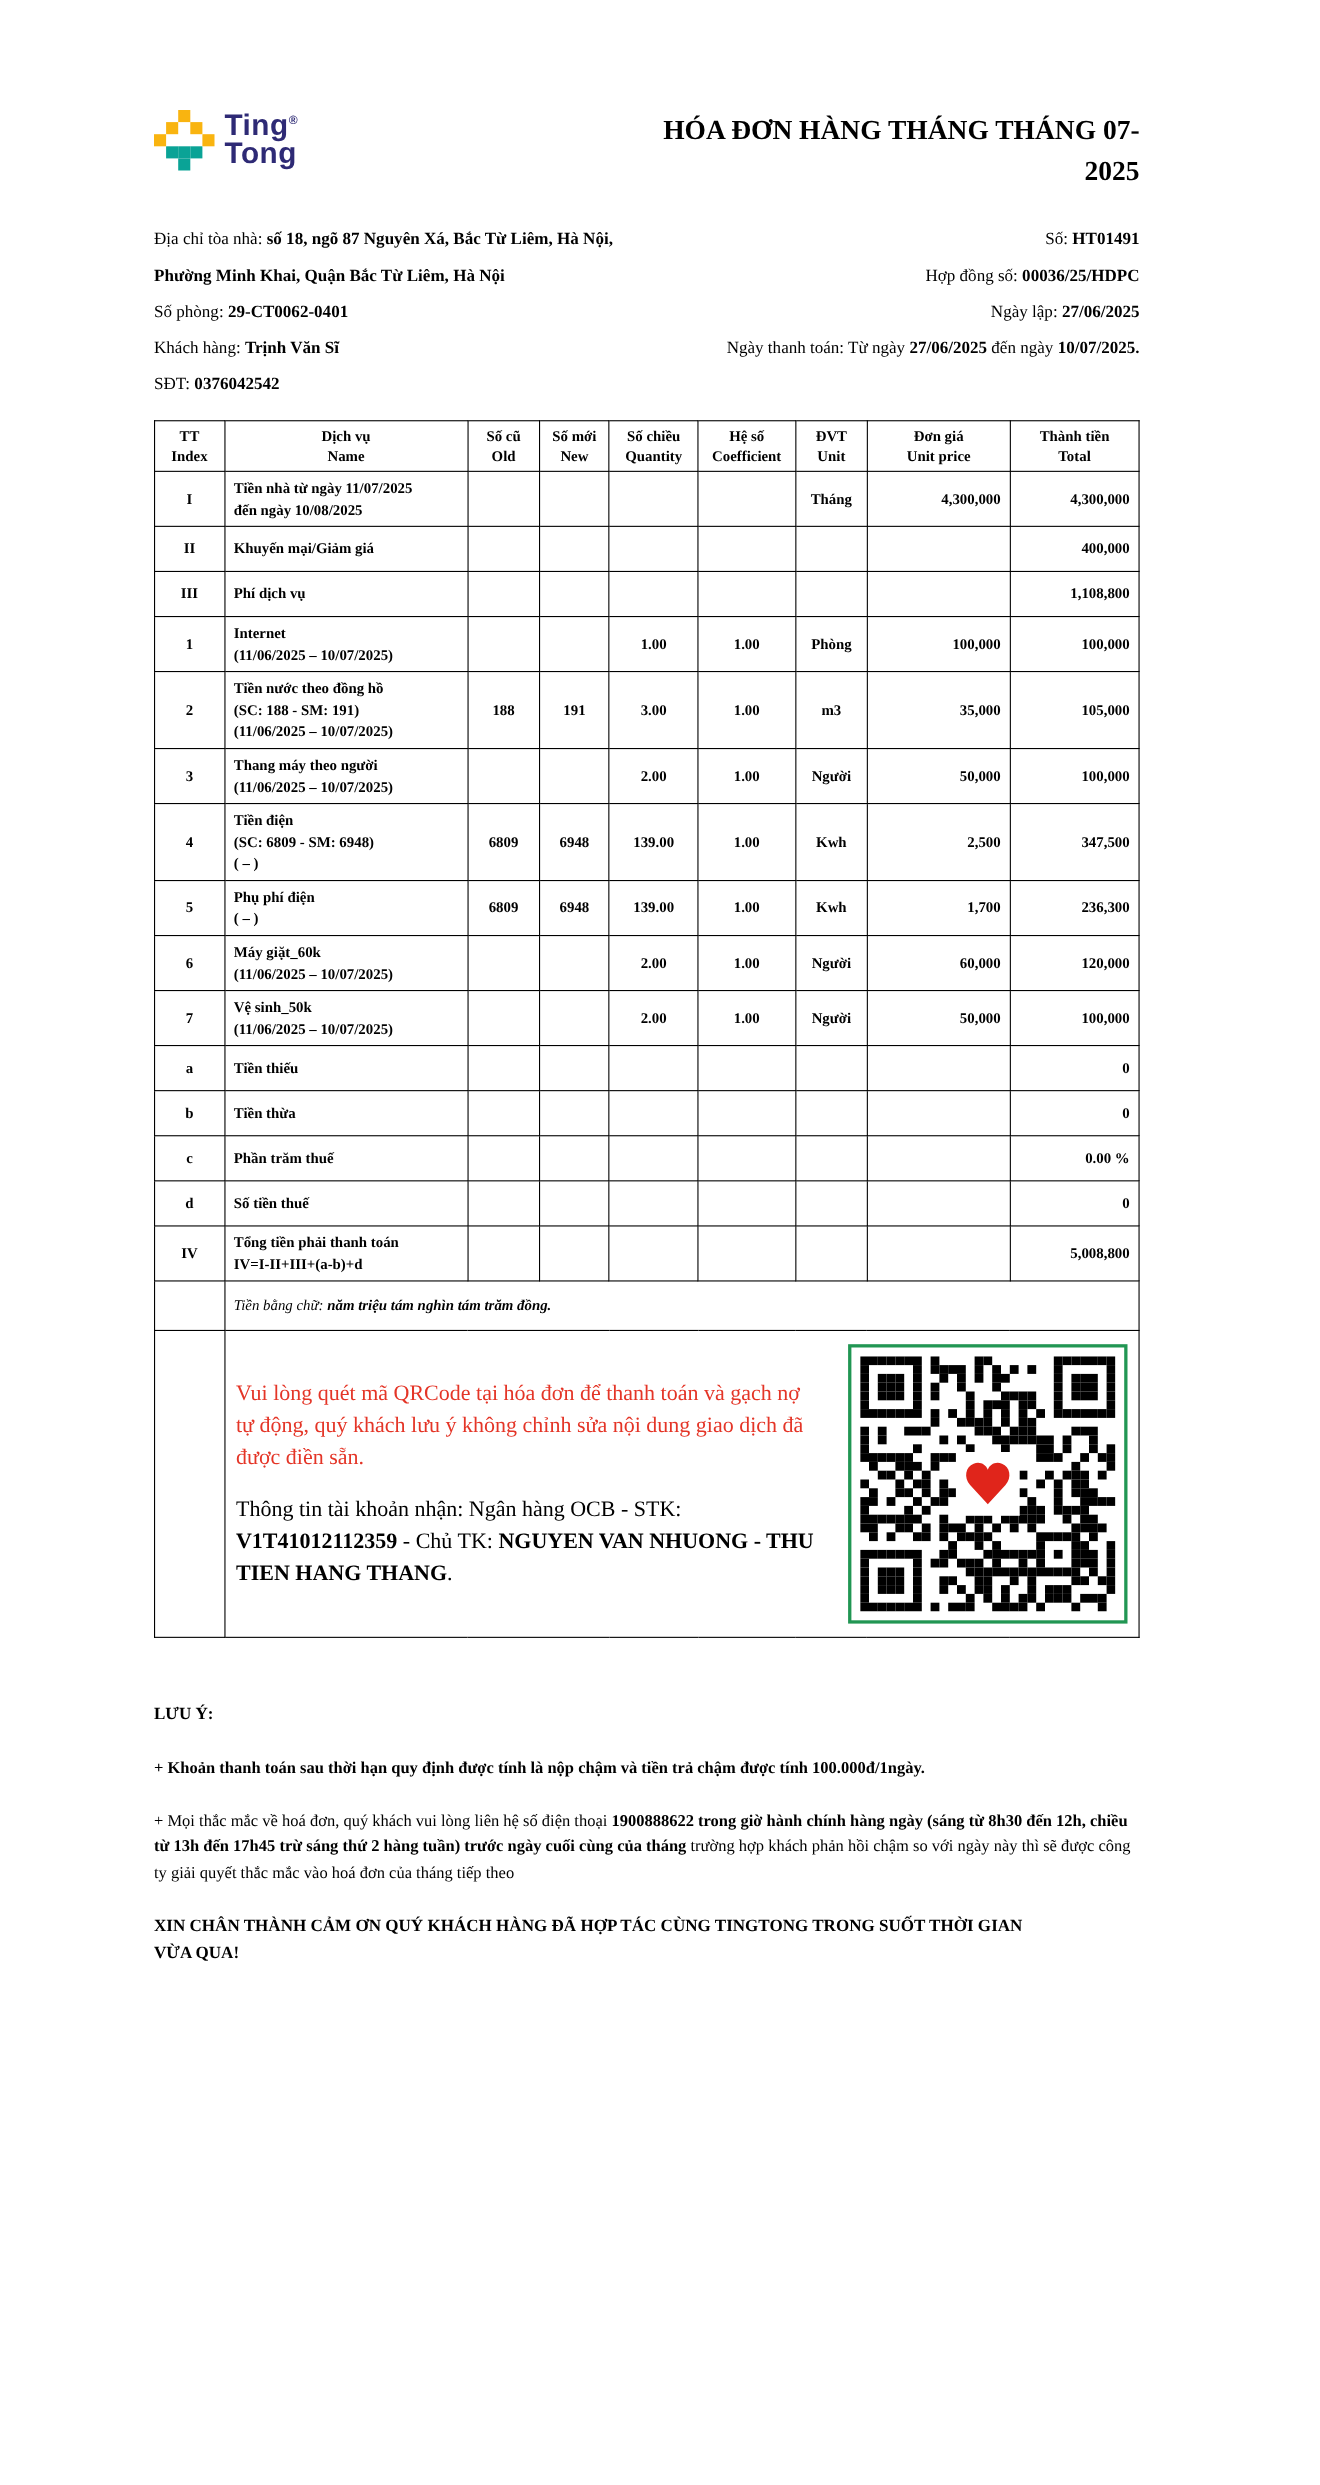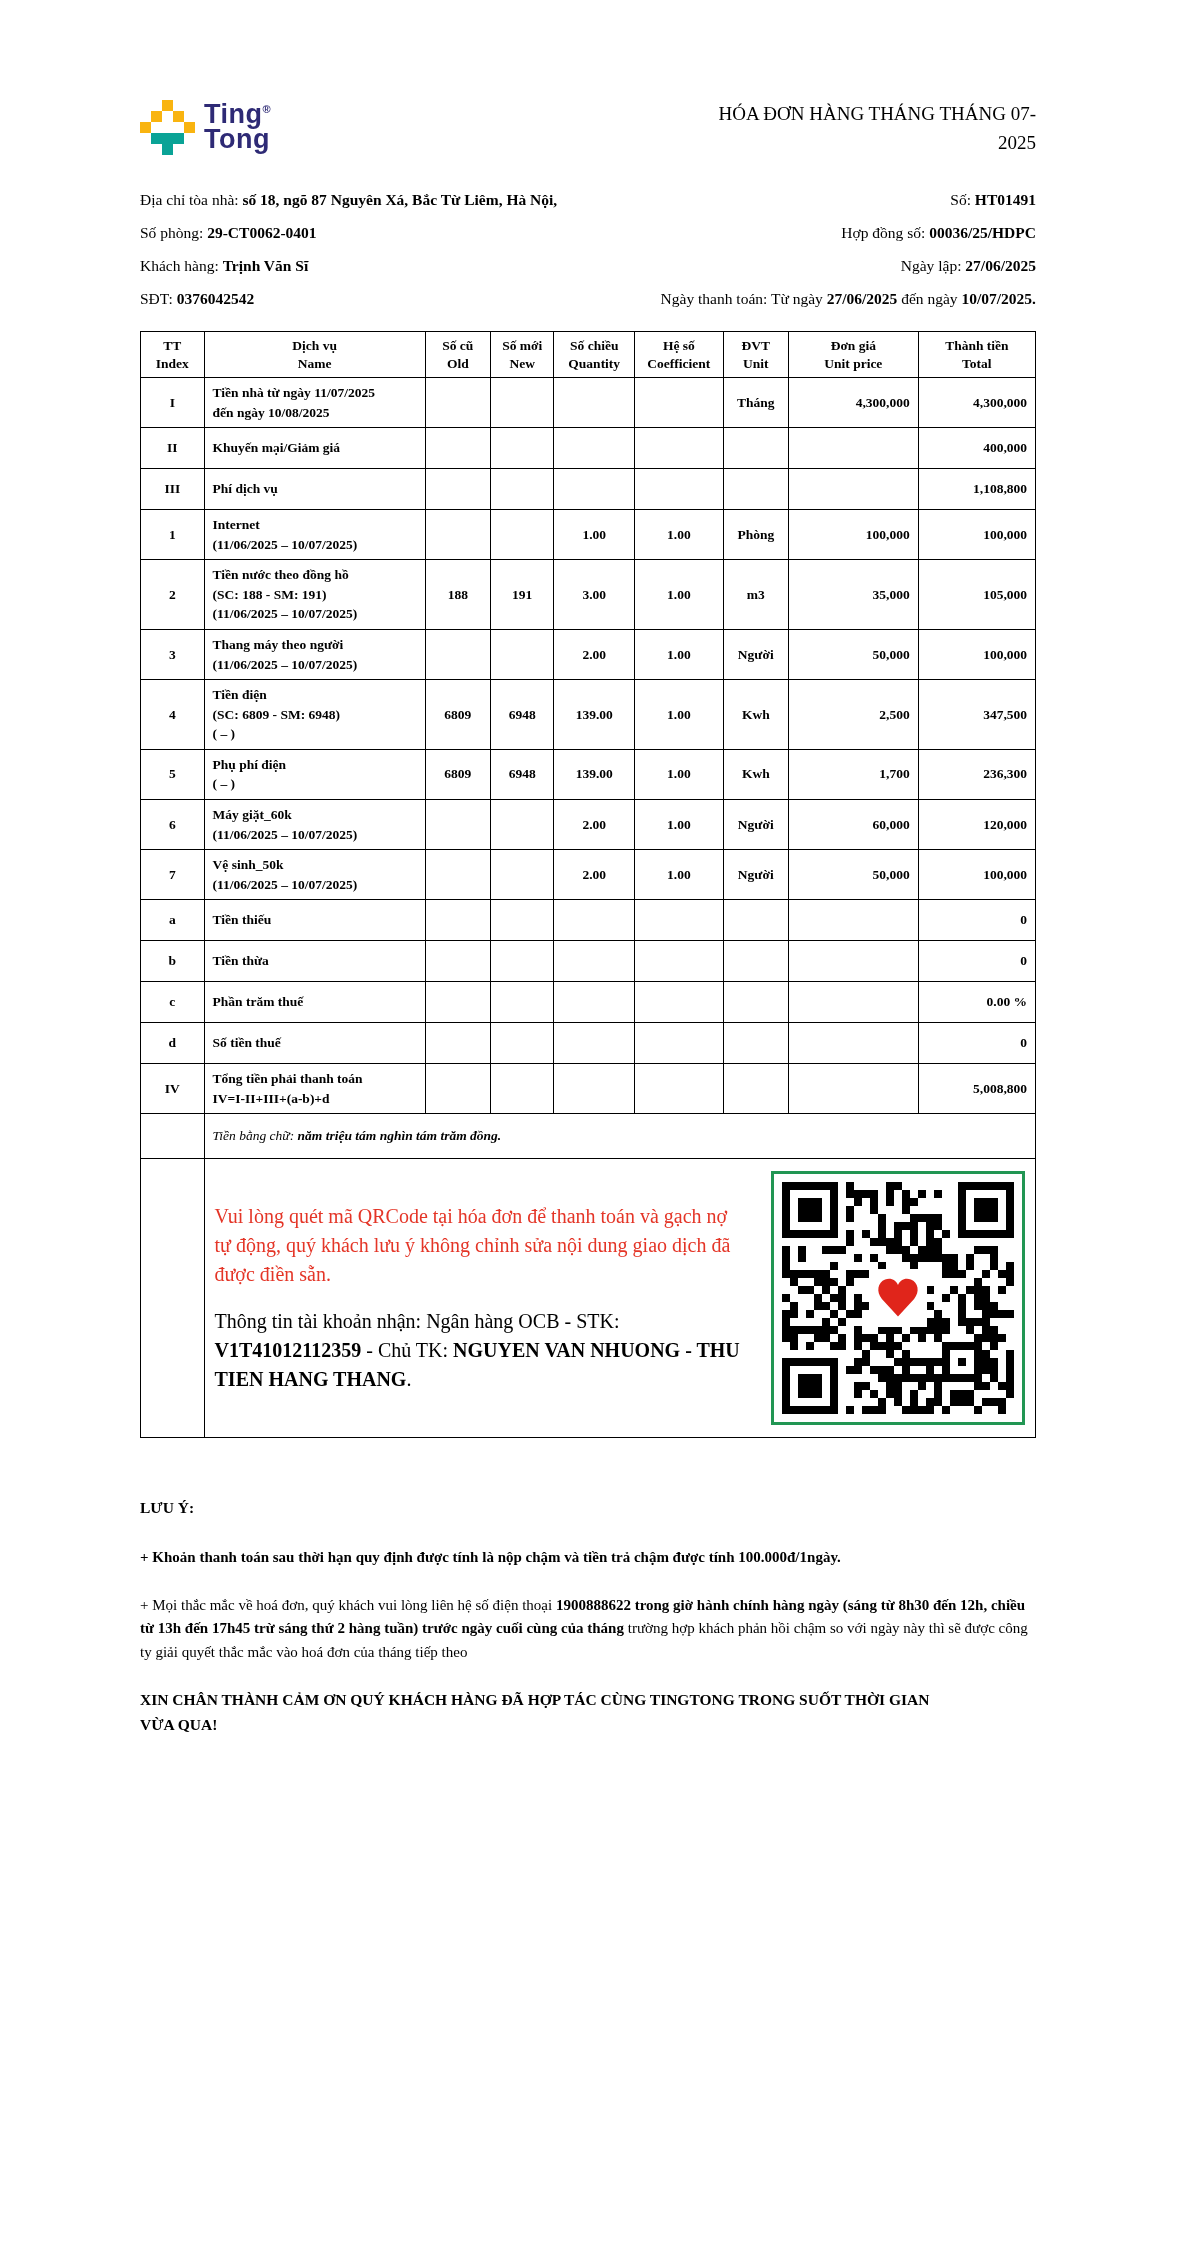--- a/index.html
+++ b/index.html
@@ -6,21 +6,21 @@
   body{width:1200px;height:2259px;font-family:"Liberation Serif",serif;color:#000;position:relative;overflow:hidden;}
   .page{box-sizing:border-box;padding:96px 100px 0 140px;width:1136px;}
 
   
   .hdr{display:flex;justify-content:space-between;align-items:flex-start;}
   .logo{display:flex;align-items:flex-start;gap:9px;}
   .logo-grid{display:grid;grid-template-columns:repeat(5,11px);grid-auto-rows:11px;margin-top:4px;}
   .logo-cell{width:11px;height:11px;}
   .logo-text{font-family:"Liberation Sans",sans-serif;font-weight:bold;font-size:27px;line-height:0.93;letter-spacing:0.5px;margin-top:6px;}
   .logo-text sup{font-size:11px;}
-  .doc-title{font-weight:normal;font-size:19px;line-height:1.5;text-align:right;white-space:pre-line;max-width:470px;margin-top:4px;}
+  .doc-title{font-weight:bold;font-size:25px;line-height:1.5;text-align:right;white-space:pre-line;max-width:470px;margin-top:4px;}
 
   
   .info{display:grid;grid-template-columns:55% 45%;margin-top:26px;font-size:15.5px;}
   .info p{margin:0;line-height:33px;}
   .info .r{text-align:right;}
   .b{font-weight:bold;}
 
   
   table.inv{width:100%;border-collapse:collapse;margin-top:16px;font-size:13.5px;}
   table.inv th,table.inv td{border:1.5px solid #000;padding:5px 8px;vertical-align:middle;}
@@ -88,20 +88,21 @@
         <div>Tong</div>
       </div>
     </div>
     <div class="doc-title">HÓA ĐƠN HÀNG THÁNG THÁNG 07-
 2025</div>
   </div>
 
   <div class="info">
     <div>
       <p><span>Địa chỉ tòa nhà: </span><span class="b">số 18, ngõ 87 Nguyên Xá, Bắc Từ Liêm, Hà Nội,</span></p>
+      <p><span class="b">Phường Minh Khai, Quận Bắc Từ Liêm, Hà Nội</span></p>
       <p><span>Số phòng: </span><span class="b">29-CT0062-0401</span></p>
       <p><span>Khách hàng: </span><span class="b">Trịnh Văn Sĩ</span></p>
       <p><span>SĐT: </span><span class="b">0376042542</span></p>
     </div>
     <div>
       <p class="r"><span>Số: </span><span class="b">HT01491</span></p>
       <p class="r"><span>Hợp đồng số: </span><span class="b">00036/25/HDPC</span></p>
       <p class="r"><span>Ngày lập: </span><span class="b">27/06/2025</span></p>
       <p class="r"><span>Ngày thanh toán: Từ ngày </span><span class="b">27/06/2025</span><span> đến ngày </span><span class="b">10/07/2025.</span></p>
     </div>

